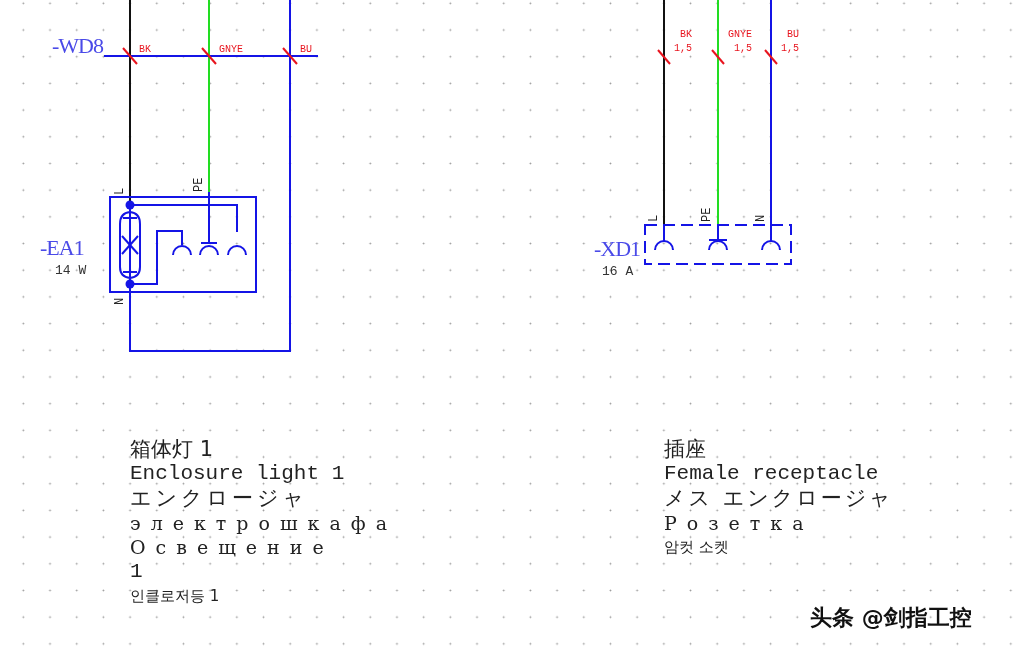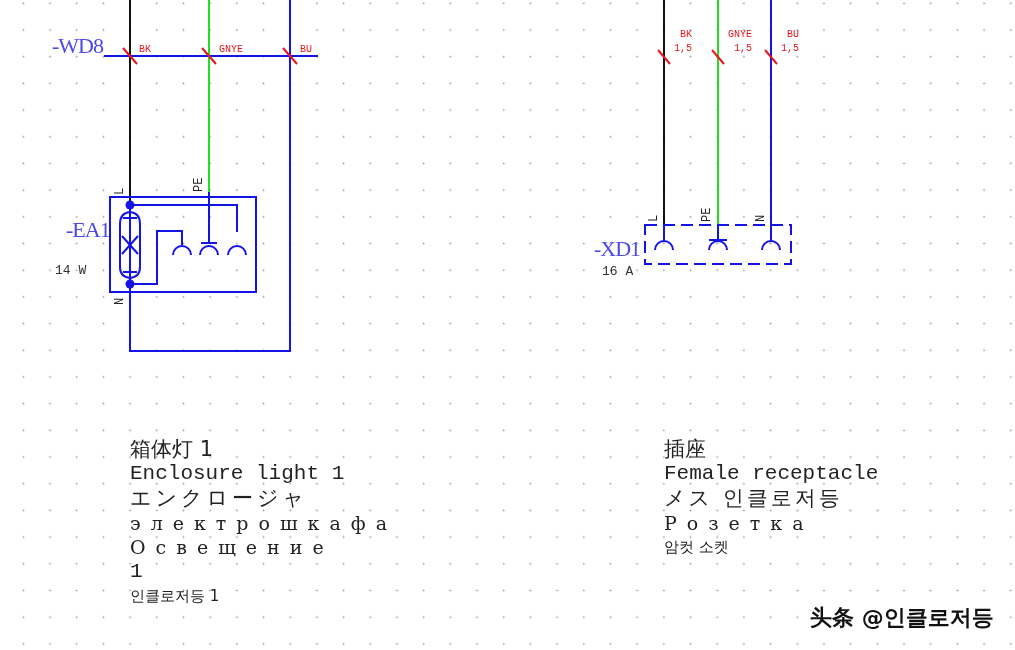--- a/index.html
+++ b/index.html
@@ -98,21 +98,21 @@
 
 <div class="lbl dev-tag" style="left:52px; top:33px;">-WD8</div>
 <div class="lbl wire-code" style="left:139px; top:43px;">BK</div>
 <div class="lbl wire-code" style="left:219px; top:43px;">GNYE</div>
 <div class="lbl wire-code" style="left:300px; top:43px;">BU</div>
 
 <div class="lbl pin" style="left:113px; top:195px;">L</div>
 <div class="lbl pin" style="left:192px; top:192px;">PE</div>
 <div class="lbl pin" style="left:113px; top:305px;">N</div>
 
-<div class="lbl dev-tag" style="left:40px; top:217px;margin-left:26px;">-EA1</div>
+<div class="lbl dev-tag" style="left:40px; top:235px;">-EA1</div>
 <div class="lbl rating" style="left:55px; top:263px;">14 W</div>
 
 <div class="lbl desc" style="left:130px; top:437px;">
   <div class="cjk">箱体灯 1</div>
   <div>Enclosure light 1</div>
   <div class="cjk" style="letter-spacing:4px;">エンクロージャ</div>
   <div class="ru">электрошкафа</div>
   <div class="ru">Освещение</div>
   <div>1</div>
   <div class="ko">인클로저등 1</div>
@@ -134,18 +134,18 @@
 <div class="lbl pin" style="left:647px; top:222px;">L</div>
 <div class="lbl pin" style="left:700px; top:222px;">PE</div>
 <div class="lbl pin" style="left:754px; top:222px;">N</div>
 
 <div class="lbl dev-tag" style="left:587px; top:236px;margin-left:7px;">-XD1</div>
 <div class="lbl rating" style="left:602px; top:264px;">16 A</div>
 
 <div class="lbl desc" style="left:664px; top:437px;">
   <div class="cjk">插座</div>
   <div>Female receptacle</div>
-  <div class="cjk" style="letter-spacing:3px;">メス 인클로저등</div>
+  <div class="cjk" style="letter-spacing:3px;">メス エンクロージャ</div>
   <div class="ru">Розетка</div>
   <div class="ko">암컷 소켓</div>
 </div>
 
-<div class="lbl watermark" style="left:810px; top:603px;">头条 @인클로저등</div>
+<div class="lbl watermark" style="left:810px; top:603px;">头条 @剑指工控</div>
 
 </body></html>

